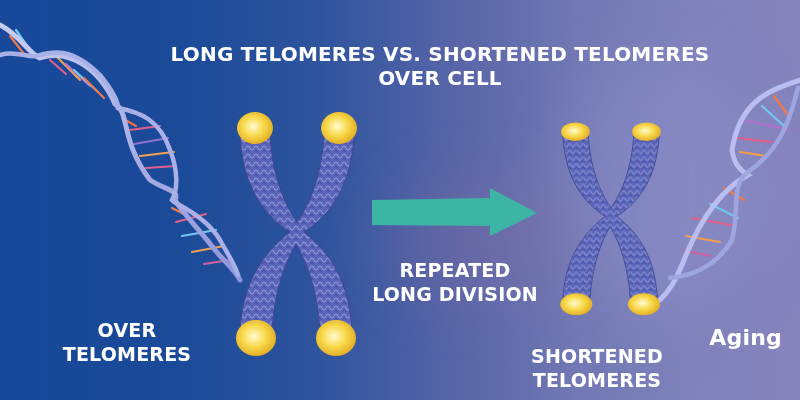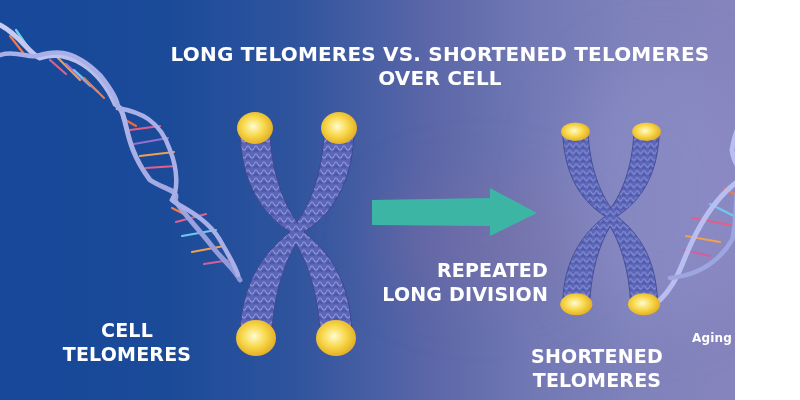--- a/index.html
+++ b/index.html
@@ -1,36 +1,36 @@
 <!DOCTYPE html>
 <html><head>
   <meta charset="utf-8">
   <style>
     html, body { margin: 0; padding: 0; }
     body { width: 800px; height: 400px; overflow: hidden; }
     .canvas {
       position: relative;
-      width: 735px; height: 400px;
+      width: 800px; height: 400px;
       overflow: hidden;
       background: linear-gradient(90deg, #17489a 0%, #1a4a98 22%, #2f549e 40%, #5a66a8 58%, #7178b4 72%, #7f82bb 86%, #8684bd 100%);
       font-family: "DejaVu Sans", "Liberation Sans", sans-serif;
     }
     .glow {
       position: absolute; border-radius: 50%;
       filter: blur(30px); pointer-events: none;
     }
     .text {
       position: absolute; color: #ffffff; font-weight: bold;
       text-align: center; letter-spacing: 0.2px;
     }
     .title { left: 150px; top: 42px; width: 580px; font-size: 20px; line-height: 24px; }
     .label-long { left: 52px; top: 318px; width: 150px; font-size: 19px; line-height: 24px; }
-    .label-division { left: 362px; top: 258px; width: 186px; font-size: 19px; line-height: 24px; text-align: right; }
+    .label-division { left: 362px; top: 258px; width: 186px; font-size: 19px; line-height: 24px; }
     .label-short { left: 522px; top: 344px; width: 150px; font-size: 19px; line-height: 24px; }
-    .label-aging { left: 692px; top: 326px; width: 90px; font-size: 12px; line-height: 24px; text-align: left; }
+    .label-aging { left: 692px; top: 326px; width: 90px; font-size: 22px; line-height: 24px; text-align: right; }
     svg { position: absolute; }
   </style>
 </head>
 <body>
 
 <div class="canvas">
 
   <div class="glow" style="left:560px; top:60px; width:200px; height:260px; background:rgba(150,150,210,0.35);"></div>
   <div class="glow" style="left:380px; top:180px; width:200px; height:120px; background:rgba(140,110,160,0.25);"></div>
 
@@ -121,21 +121,21 @@
   <svg width="170" height="50" viewBox="0 0 170 50" style="left:370px; top:188px;">
     <polygon points="2,12 120,10 120,0 167,25 120,48 120,38 2,37" fill="#3db5a5"></polygon>
   </svg>
 
   <div class="text title">
     <div>LONG TELOMERES VS. SHORTENED TELOMERES</div>
     <div>OVER CELL</div>
   </div>
 
   <div class="text label-long">
-    <div>CELL</div>
+    <div>OVER</div>
     <div>TELOMERES</div>
   </div>
 
   <div class="text label-division">
     <div>REPEATED</div>
     <div>LONG DIVISION</div>
   </div>
 
   <div class="text label-short">
     <div>SHORTENED</div>

